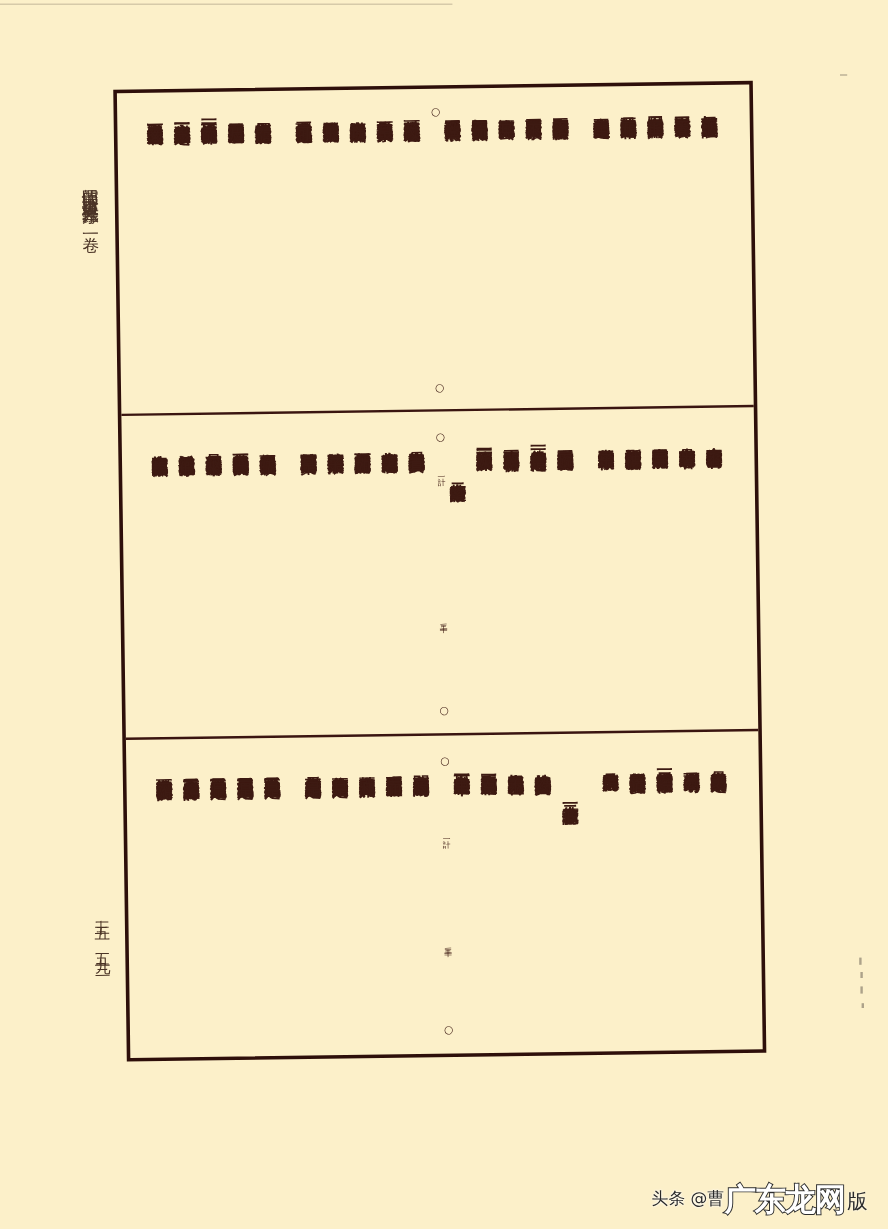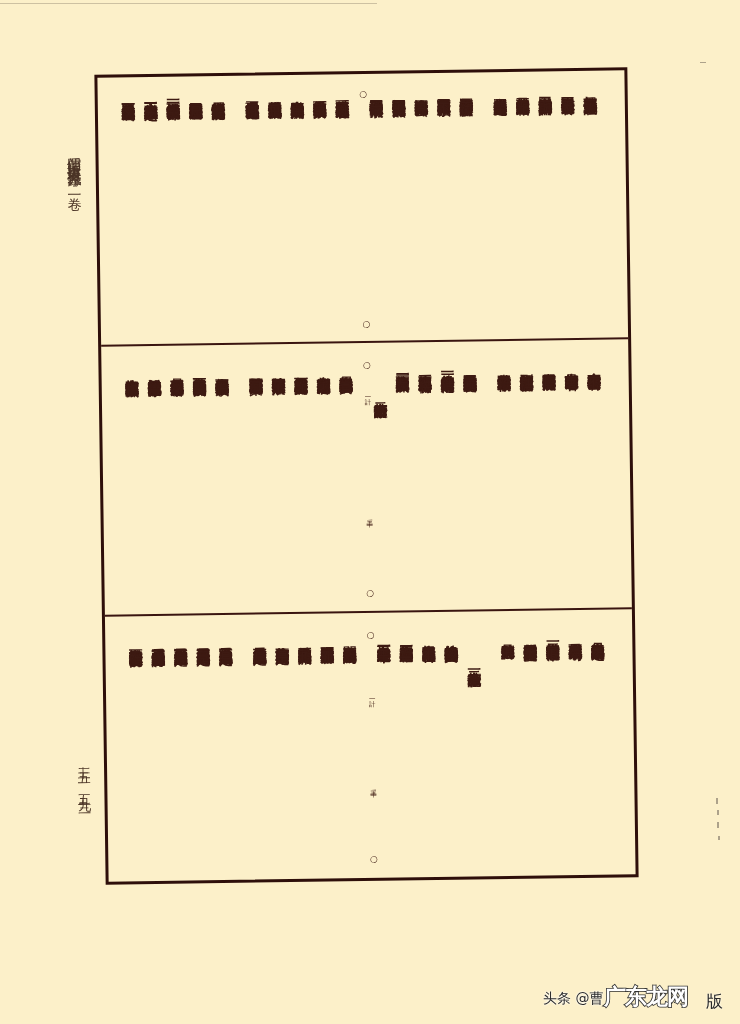--- a/index.html
+++ b/index.html
@@ -147,21 +147,21 @@
     font-family: "DejaVu Sans", sans-serif;
     font-size: 14px;
     color: #2a2a2a;
     text-shadow: 0 0 2px #ffffff, 0 0 2px #ffffff;
     text-align: right;
   }
   .wm-overlay {
     position: absolute;
     left: 64px; top: -2px;
     font-family: "DejaVu Sans", sans-serif;
-    font-size: 22px;
+    font-size: 26px;
     font-weight: bold;
     color: #ffffff;
     -webkit-text-stroke: 1.6px #2d2d2d;
     paint-order: stroke fill;
     letter-spacing: -1px;
   }
   .wm-suffix {
     position: absolute;
     left: 166px; top: 6px;
     font-family: "DejaVu Sans", sans-serif;

